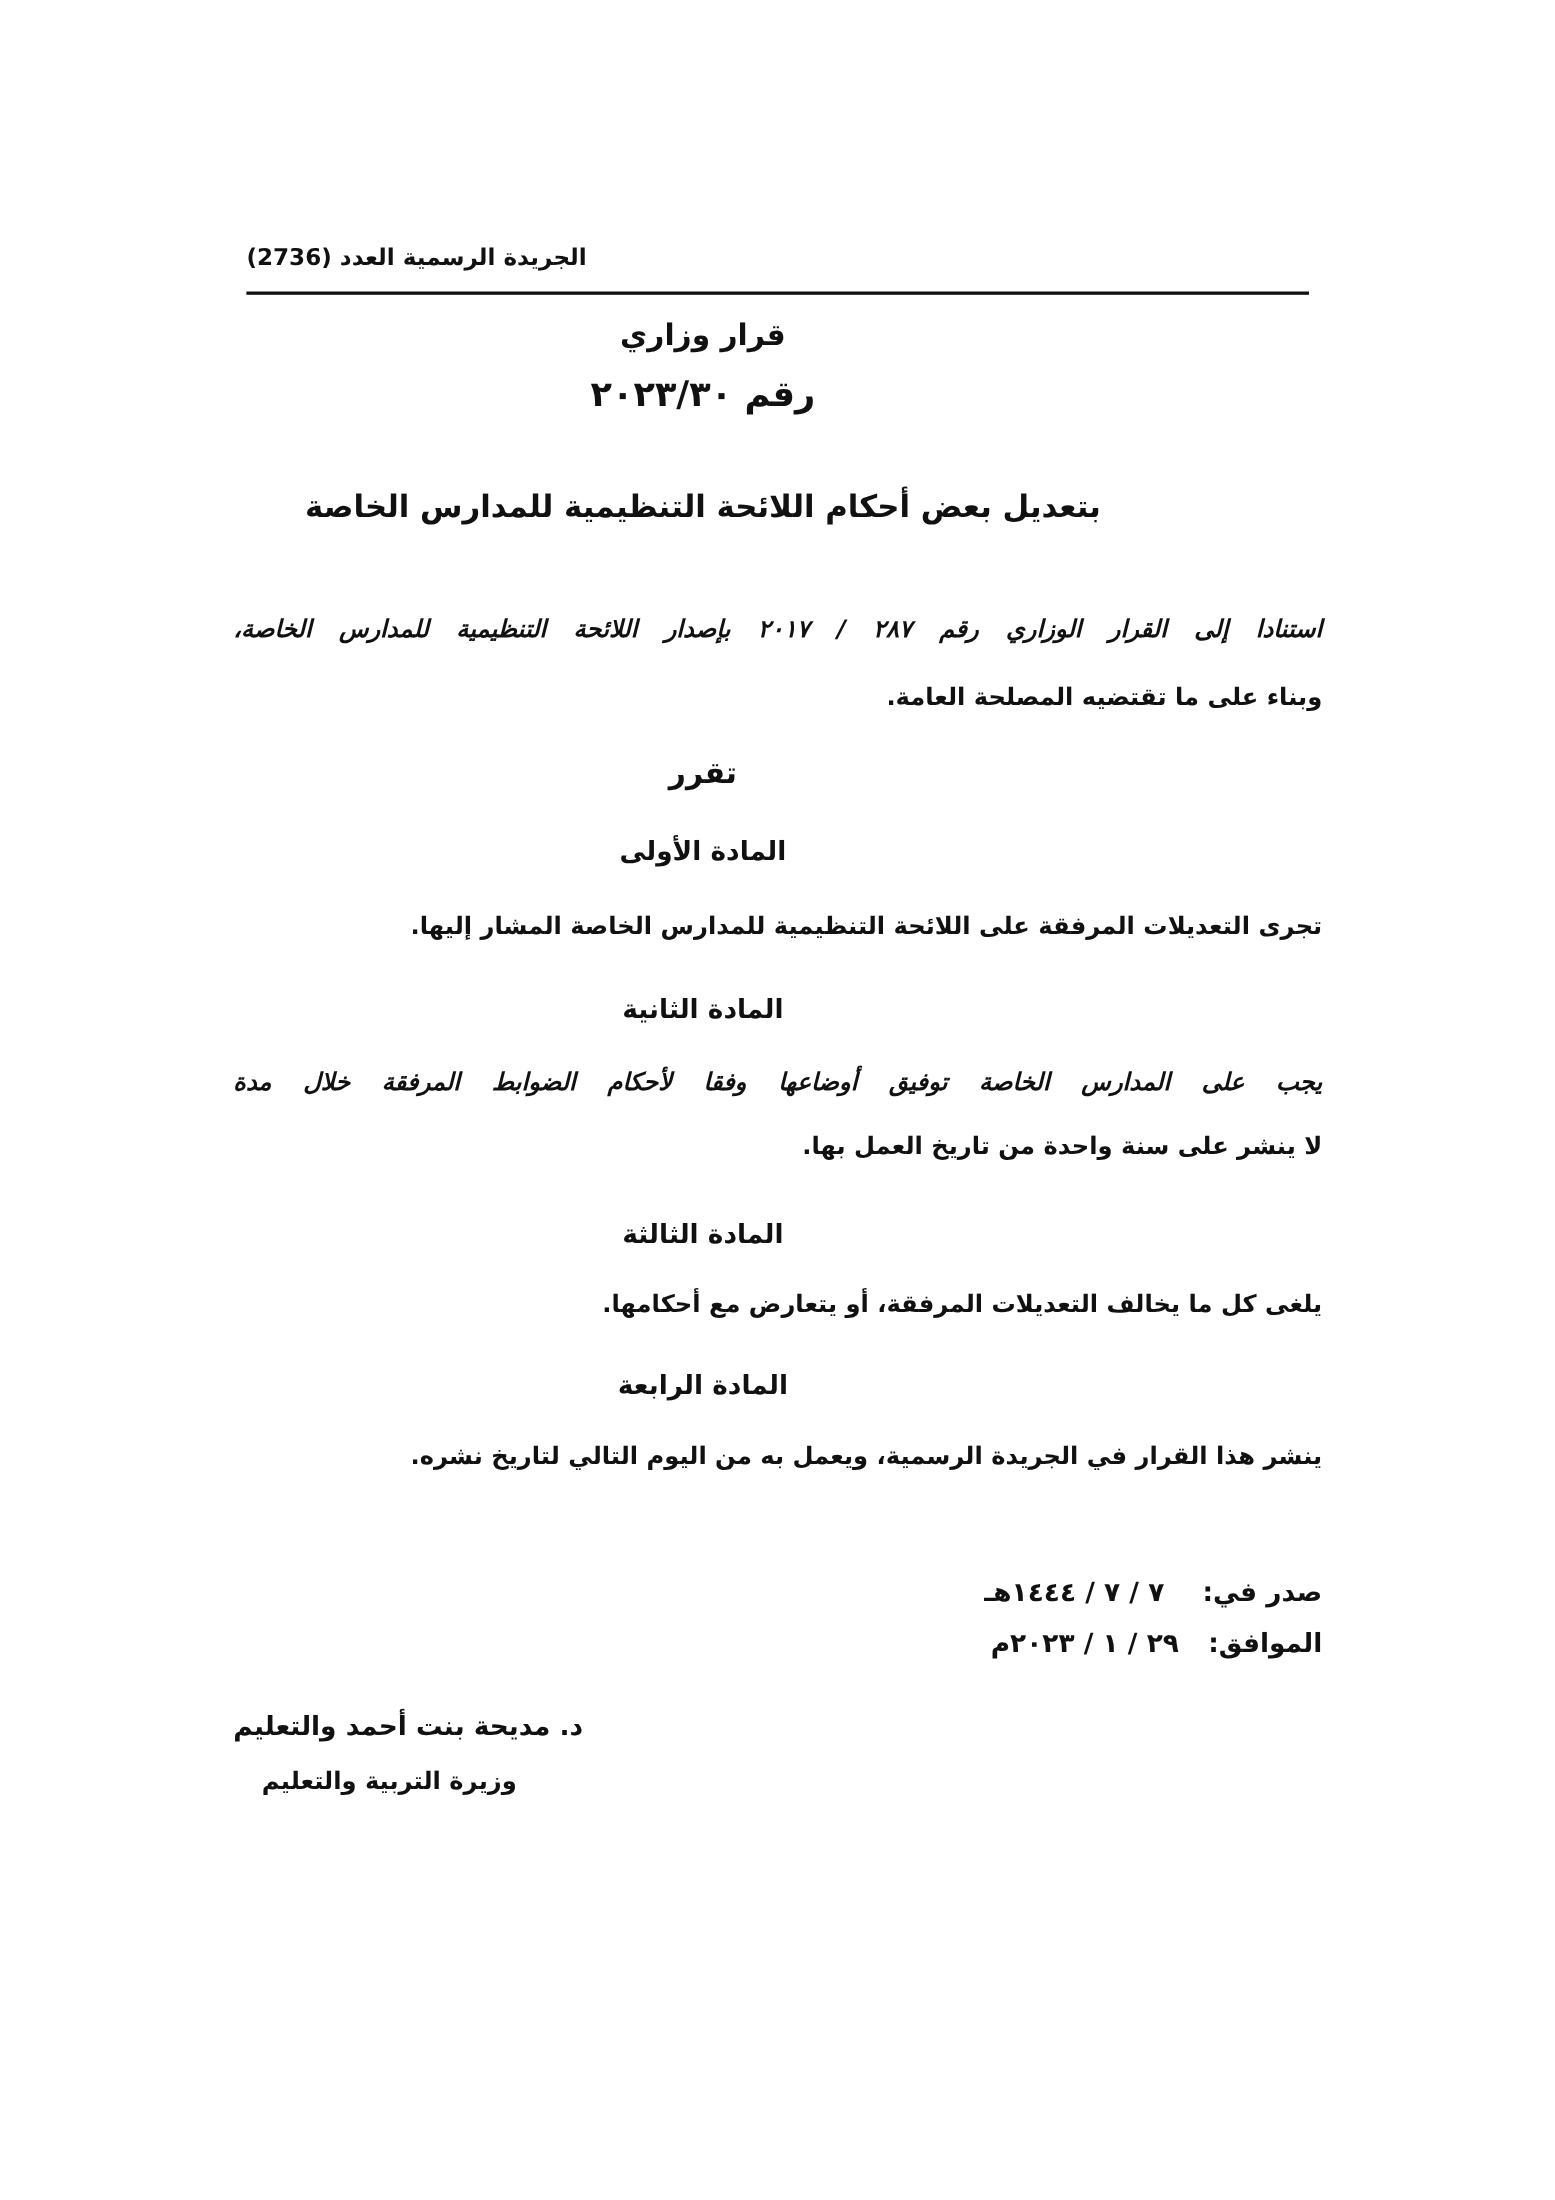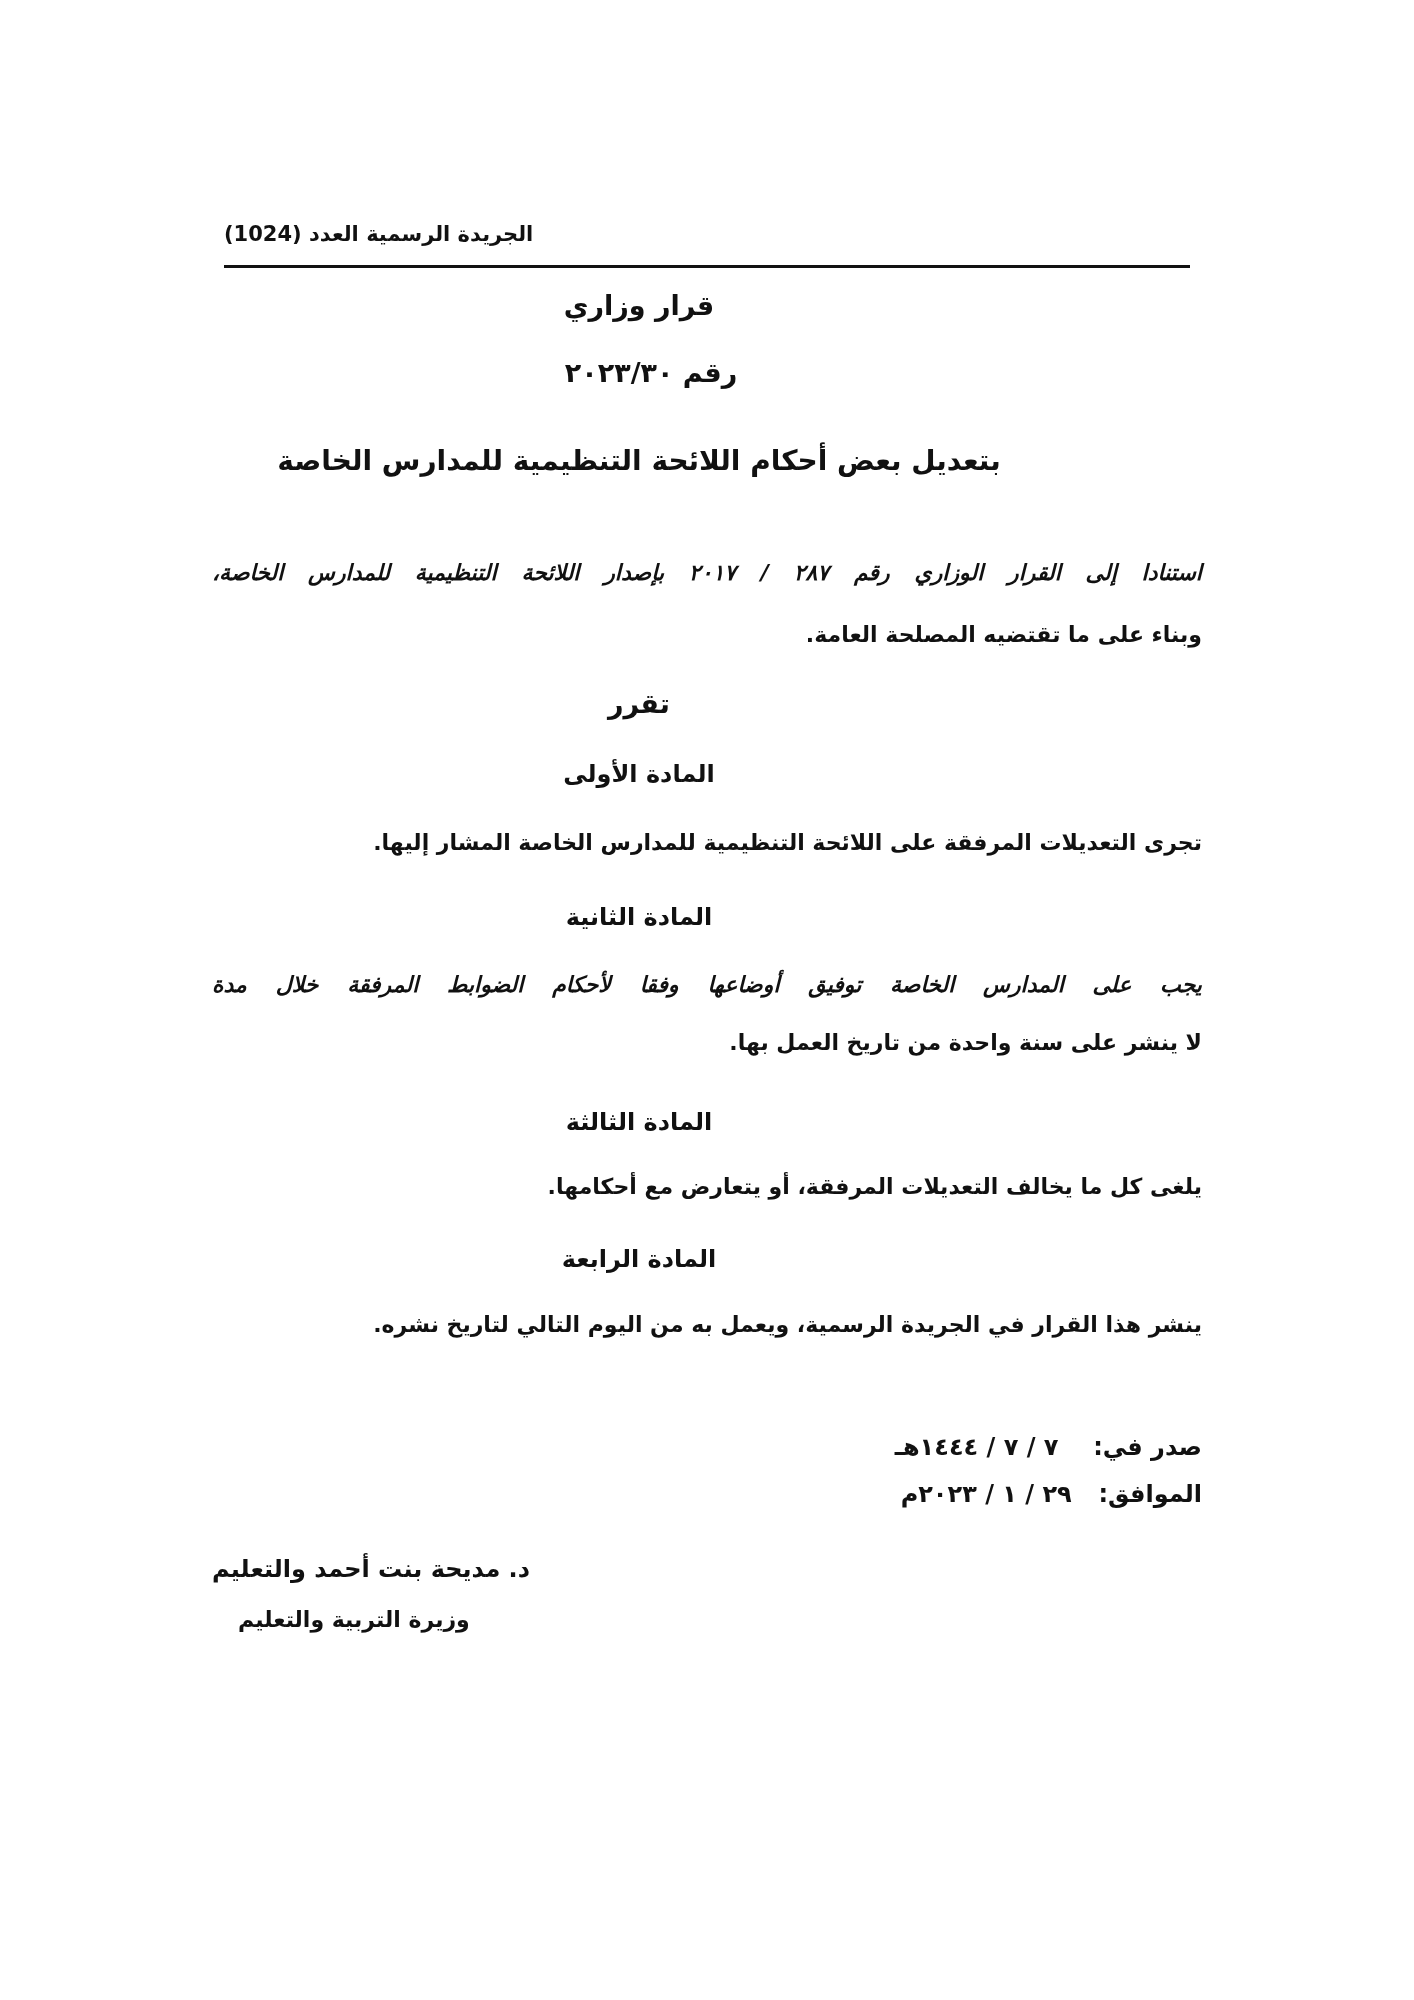--- a/index.html
+++ b/index.html
@@ -42,21 +42,21 @@
     }
 
     .centered {
       left: 0;
       width: 1278px;
       text-align: center;
       font-weight: bold;
       white-space: nowrap;
     }
     .title-main { top: 290px; font-size: 27px; }
-    .title-number { top: 357px; font-size: 27px; padding-left: 12px; }
+    .title-number { top: 339px; font-size: 32px; }
     .title-subject { top: 420px; font-size: 28px; margin-top: 24px; }
 
     .body-line {
       right: 212px;
       font-size: 22px;
       font-weight: bold;
       white-space: nowrap;
       text-align: right;
     }
     .justify-line {
@@ -85,21 +85,21 @@
       white-space: nowrap;
       text-align: right;
     }
     .signatory-name { top: 1555px; font-size: 24px; }
     .signatory-title { top: 1607px; font-size: 22px; letter-spacing: 1px; }
   </style>
 </head>
 <body>
 
 <div class="abs gazette-header">
-  <span class="hdr-inner">الجريدة الرسمية العدد (1024)</span>
+  <span class="hdr-inner">الجريدة الرسمية العدد (2736)</span>
 </div>
 <div class="abs header-rule"></div>
 
 <div class="abs centered title-main">قرار وزاري</div>
 <div class="abs centered title-number">رقم ٢٠٢٣/٣٠</div>
 <div class="abs centered title-subject">بتعديل بعض أحكام اللائحة التنظيمية للمدارس الخاصة</div>
 
 <div class="abs justify-line" style="top:560px;">استنادا إلى القرار الوزاري رقم ٢٨٧ / ٢٠١٧ بإصدار اللائحة التنظيمية للمدارس الخاصة،</div>
 <div class="abs body-line" style="top:622px;">وبناء على ما تقتضيه المصلحة العامة.</div>
 

